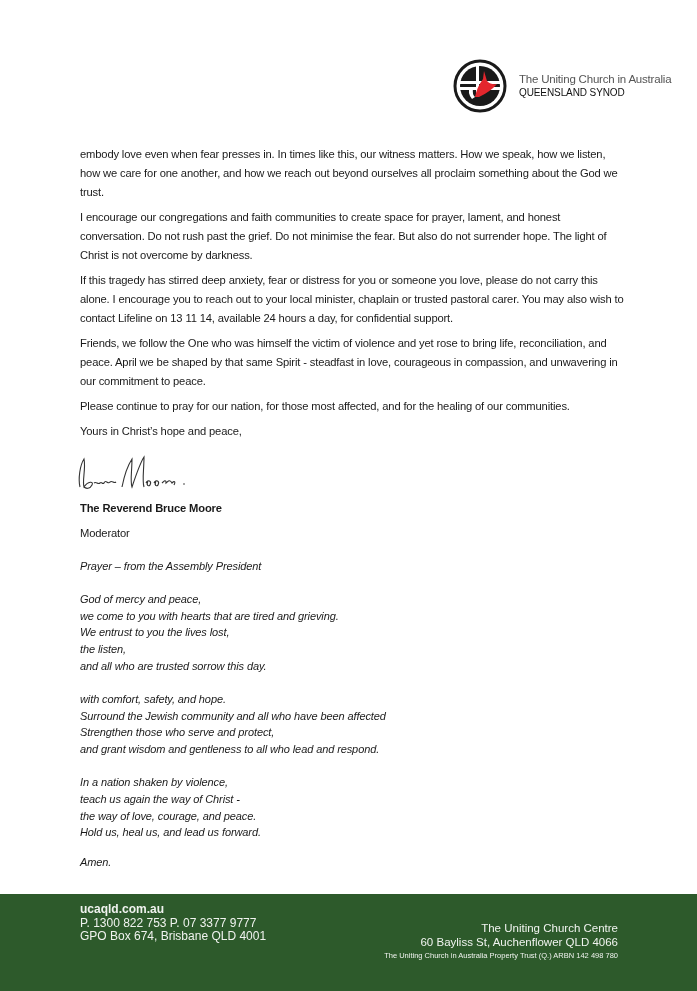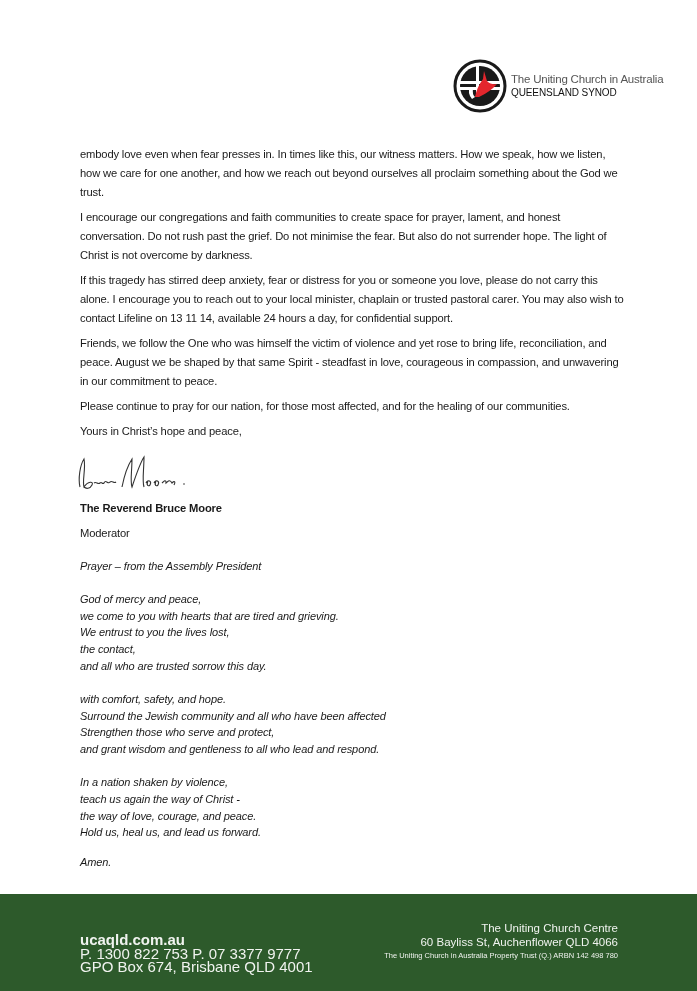--- a/index.html
+++ b/index.html
@@ -1,41 +1,41 @@
 <!DOCTYPE html>
 <html><head>
   <meta charset="utf-8">
   <style>
     html, body { margin: 0; padding: 0; }
     body {
       width: 697px; height: 991px; position: relative; overflow: hidden;
       background: #ffffff; color: #1a1a1a;
       font-family: "Liberation Sans", "DejaVu Sans", sans-serif;
     }
-    .logo { position: absolute; left: 453px; top: 59px; display: flex; align-items: center; }
+    .logo { position: absolute; left: 453px; top: 59px; display: flex; align-items: center; gap: 8px; }
     .logo svg { width: 54px; height: 54px; }
     .logo-text { margin-left: 4px; line-height: 13px; }
     .logo-line1 { font-size: 11.5px; color: #555; letter-spacing: -0.2px; }
     .logo-line2 { font-size: 10px; color: #111; letter-spacing: -0.1px; }
 
     .body { position: absolute; left: 80px; top: 145px; width: 545px; font-size: 11.2px; line-height: 19px; letter-spacing: -0.15px; }
     .body p { margin: 0 0 6px 0; }
     .sig { height: 44px; margin: 10px 0 4px -6px; }
     .sig svg { width: 120px; height: 44px; }
     .signer { font-weight: bold; margin: 0; }
     .role { margin: 0; }
 
     .prayer { position: absolute; left: 80px; top: 558px; width: 400px; font-size: 11px; font-style: italic; line-height: 16.8px; letter-spacing: -0.1px; }
     .prayer-title { margin: 0 0 16px 0; }
     .stanza { margin: 0 0 16px 0; }
     .stanza div { white-space: nowrap; }
     .amen { margin-top: -3px; }
 
     .footer { position: absolute; left: 0; top: 894px; width: 697px; height: 97px; background: #2d5a2b; color: #f0f3ef; }
-    .f-left { position: absolute; left: 80px; top: 39px; font-size: 15px; line-height: 13.5px; }
+    .f-left { position: absolute; left: 80px; top: 9px; font-size: 12px; line-height: 13.5px; }
     .f-web { font-weight: bold; }
     .f-right { position: absolute; right: 79px; top: 27px; text-align: right; line-height: 14px; }
     .f-centre { font-size: 11.5px; }
     .f-addr { font-size: 11.5px; }
     .f-trust { font-size: 7.5px; line-height: 13px; }
   </style>
 </head>
 <body>
 
 <div class="logo">
@@ -51,41 +51,41 @@
   <div class="logo-text">
     <div class="logo-line1">The Uniting Church in Australia</div>
     <div class="logo-line2">QUEENSLAND SYNOD</div>
   </div>
 </div>
 
 <div class="body">
   <p>embody love even when fear presses in. In times like this, our witness matters. How we speak, how we listen, how we care for one another, and how we reach out beyond ourselves all proclaim something about the God we trust.</p>
   <p>I encourage our congregations and faith communities to create space for prayer, lament, and honest conversation. Do not rush past the grief. Do not minimise the fear. But also do not surrender hope. The light of Christ is not overcome by darkness.</p>
   <p>If this tragedy has stirred deep anxiety, fear or distress for you or someone you love, please do not carry this alone. I encourage you to reach out to your local minister, chaplain or trusted pastoral carer. You may also wish to contact Lifeline on 13 11 14, available 24 hours a day, for confidential support.</p>
-  <p>Friends, we follow the One who was himself the victim of violence and yet rose to bring life, reconciliation, and peace. August we be shaped by that same Spirit - steadfast in love, courageous in compassion, and unwavering in our commitment to peace.</p>
+  <p>Friends, we follow the One who was himself the victim of violence and yet rose to bring life, reconciliation, and peace. April we be shaped by that same Spirit - steadfast in love, courageous in compassion, and unwavering in our commitment to peace.</p>
   <p>Please continue to pray for our nation, for those most affected, and for the healing of our communities.</p>
   <p>Yours in Christ’s hope and peace,</p>
   <div class="sig">
     <svg viewBox="0 0 120 44">
       <path d="M6 36 C4 28 6 14 10 8 C12 18 8 30 10 36 C14 30 20 30 18 34 C16 38 12 38 10 36 M20 32 C22 30 24 34 26 32 C28 30 28 34 30 32 C32 28 34 34 36 31 C38 29 40 33 42 31" fill="none" stroke="#333" stroke-width="1.1"></path>
       <path d="M48 36 C50 26 54 14 58 8 C58 20 56 30 58 36 C62 24 66 12 70 6 C70 18 68 30 70 36 M72 32 C74 28 78 30 76 34 C74 36 72 34 74 30 M80 32 C82 28 86 30 84 34 C82 36 80 34 82 30 M88 32 C90 30 92 28 92 32 C94 30 96 28 98 32 C100 30 102 30 100 34" fill="none" stroke="#333" stroke-width="1.1"></path>
       <circle cx="110" cy="33" r="0.8" fill="#333"></circle>
     </svg>
   </div>
   <p class="signer">The Reverend Bruce Moore</p>
   <p class="role">Moderator</p>
 </div>
 
 <div class="prayer">
   <div class="prayer-title">Prayer – from the Assembly President</div>
   <div class="stanza">
     <div>God of mercy and peace,</div>
     <div>we come to you with hearts that are tired and grieving.</div>
     <div>We entrust to you the lives lost,</div>
-    <div>the contact,</div>
+    <div>the listen,</div>
     <div>and all who are trusted sorrow this day.</div>
   </div>
   <div class="stanza">
     <div>with comfort, safety, and hope.</div>
     <div>Surround the Jewish community and all who have been affected</div>
     <div>Strengthen those who serve and protect,</div>
     <div>and grant wisdom and gentleness to all who lead and respond.</div>
   </div>
   <div class="stanza">
     <div>In a nation shaken by violence,</div>

